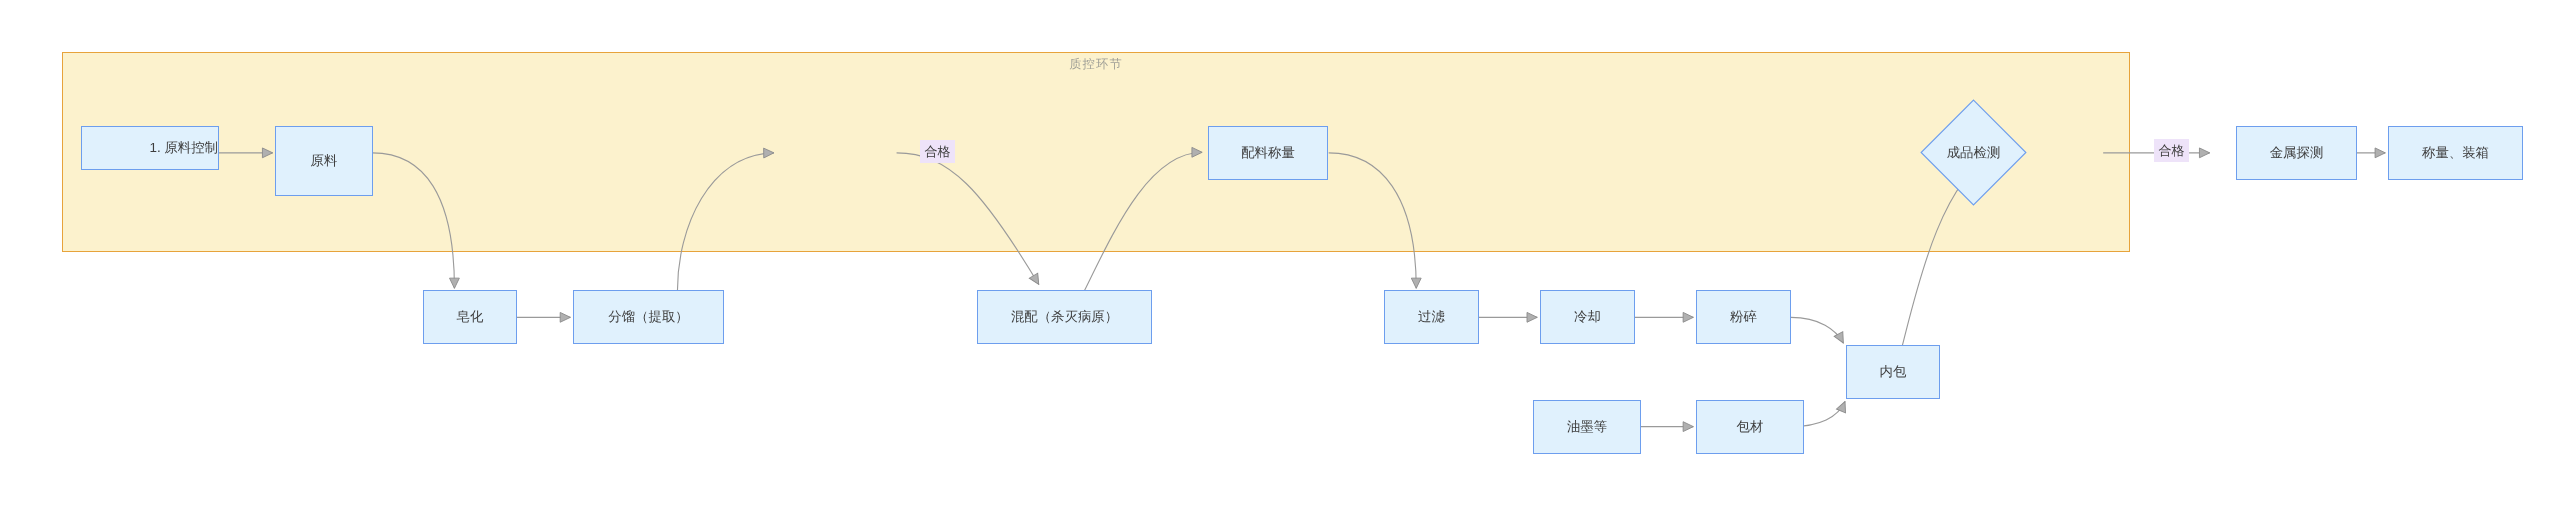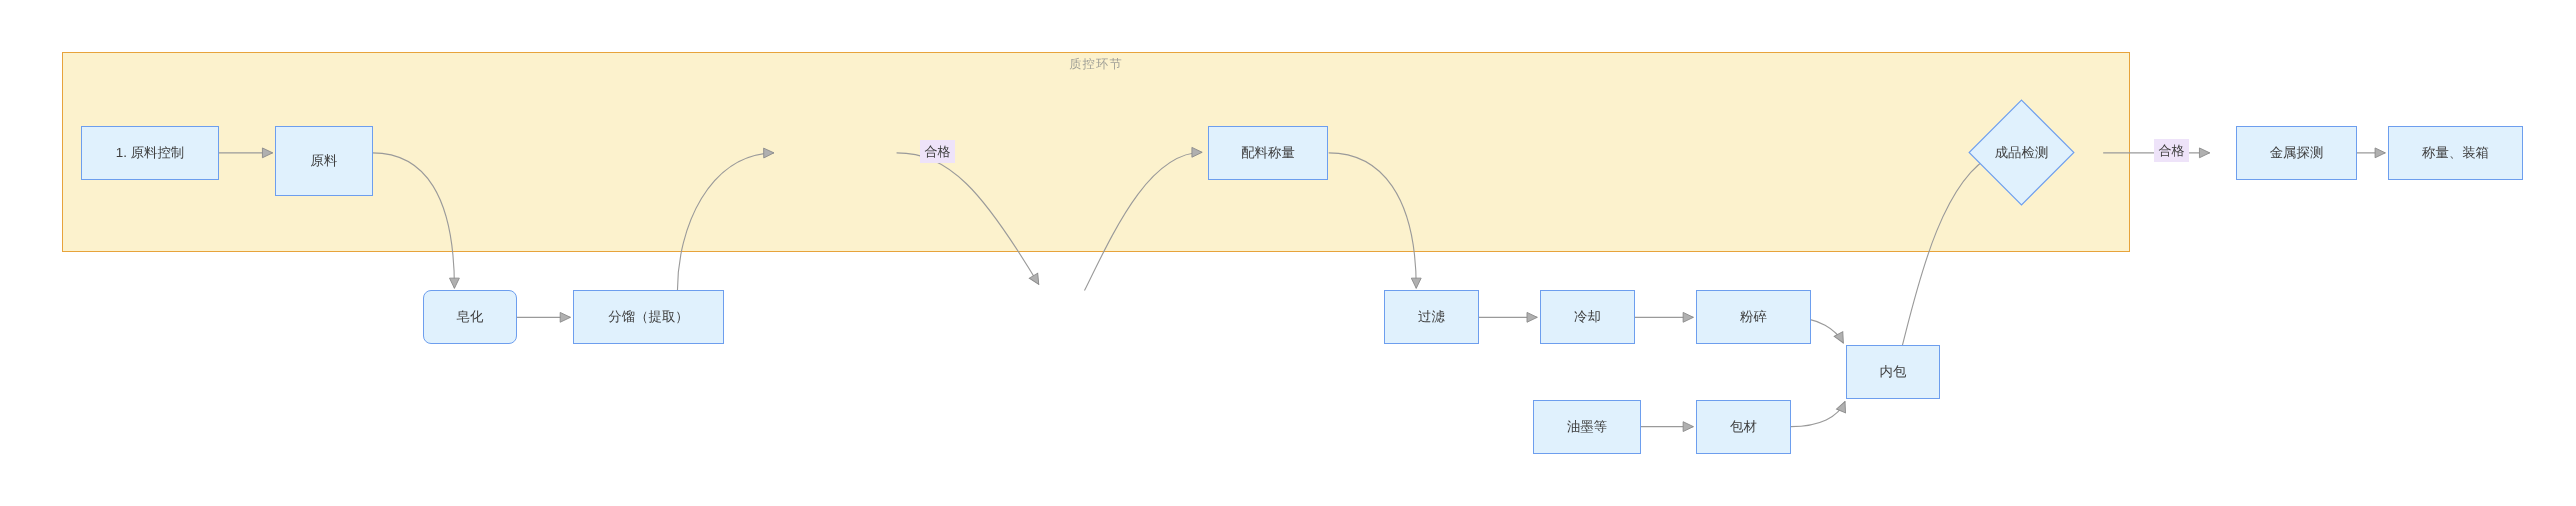--- a/index.html
+++ b/index.html
@@ -68,64 +68,67 @@
     <path class="edge" d="M2652,569 L2757,569" marker-end="url(#arrow)"></path>
     <path class="edge" d="M2932,569 L3037,569" marker-end="url(#arrow)"></path>
     <path class="edge" d="M3212,569 C3263,569 3293,591 3306,615" marker-end="url(#arrow)"></path>
     <path class="edge" d="M2943,765 L3037,765" marker-end="url(#arrow)"></path>
     <path class="edge" d="M3212,765 C3263,765 3297,748 3309,720" marker-end="url(#arrow)"></path>
     <path class="edge" d="M3412,619 C3437,522 3481,322 3576,277" marker-end="url(#arrow)"></path>
     <path class="edge" d="M3772,274 L3963,274" marker-end="url(#arrow)"></path>
     <path class="edge" d="M4185,274 L4278,274" marker-end="url(#arrow)"></path>
   </svg>
 
-  <div class="node" style="left:81px;top:126px;width:138px;height:54px;">
+  <div class="node" style="left:81px;top:126px;width:138px;height:44px;justify-content:flex-end;">
       <span>1. 原料控制</span>
     </div>
   <div class="node" style="left:275px;top:126px;width:98px;height:70px;">
       <span>原料</span>
     </div>
   <div class="node" style="left:1208px;top:126px;width:120px;height:54px;">
       <span>配料称量</span>
     </div>
   <div class="node" style="left:2212px;top:126px;width:121px;height:54px;margin-left:24px;">
       <span>金属探测</span>
     </div>
   <div class="node" style="left:2388px;top:126px;width:135px;height:54px;">
       <span>称量、装箱</span>
     </div>
 
-  <div class="node" style="left:423px;top:290px;width:94px;height:54px;border-radius:8px;">
+  <div class="node" style="left:423px;top:290px;width:94px;height:54px;">
       <span>皂化</span>
     </div>
   <div class="node" style="left:573px;top:290px;width:151px;height:54px;">
       <span>分馏（提取）</span>
+    </div>
+  <div class="node" style="left:977px;top:290px;width:175px;height:54px;">
+      <span>混配（杀灭病原）</span>
     </div>
   <div class="node" style="left:1384px;top:290px;width:95px;height:54px;">
       <span>过滤</span>
     </div>
   <div class="node" style="left:1540px;top:290px;width:95px;height:54px;">
       <span>冷却</span>
     </div>
-  <div class="node" style="left:1696px;top:290px;width:115px;height:54px;font-family:Liberation Serif, serif;">
+  <div class="node" style="left:1696px;top:290px;width:95px;height:54px;font-family:Liberation Serif, serif;">
       <span>粉碎</span>
     </div>
 
   <div class="node" style="left:1846px;top:345px;width:94px;height:54px;">
       <span>内包</span>
     </div>
   <div class="node" style="left:1533px;top:400px;width:108px;height:54px;">
       <span>油墨等</span>
     </div>
-  <div class="node" style="left:1696px;top:400px;width:95px;height:54px;">
+  <div class="node" style="left:1696px;top:400px;width:108px;height:54px;">
       <span>包材</span>
     </div>
 
 
-  <div class="diamond" style="left:1968px;top:99px;width:107px;height:107px;">
+  <div class="diamond" style="left:1920px;top:99px;width:107px;height:107px;">
     <svg width="107" height="107" viewBox="0 0 192 192">
       <polygon points="96,2 190,96 96,190 2,96" fill="#e0f1fd" stroke="#6d9eee" stroke-width="2"></polygon>
     </svg>
     <div class="dlabel">成品检测</div>
   </div>
 
   <div class="edge-label" style="left:920px;top:140px;width:35px;height:23.4px;">合格</div>
   <div class="edge-label" style="left:2154px;top:139px;width:35px;height:23.4px;">合格</div>
 
 </div>

